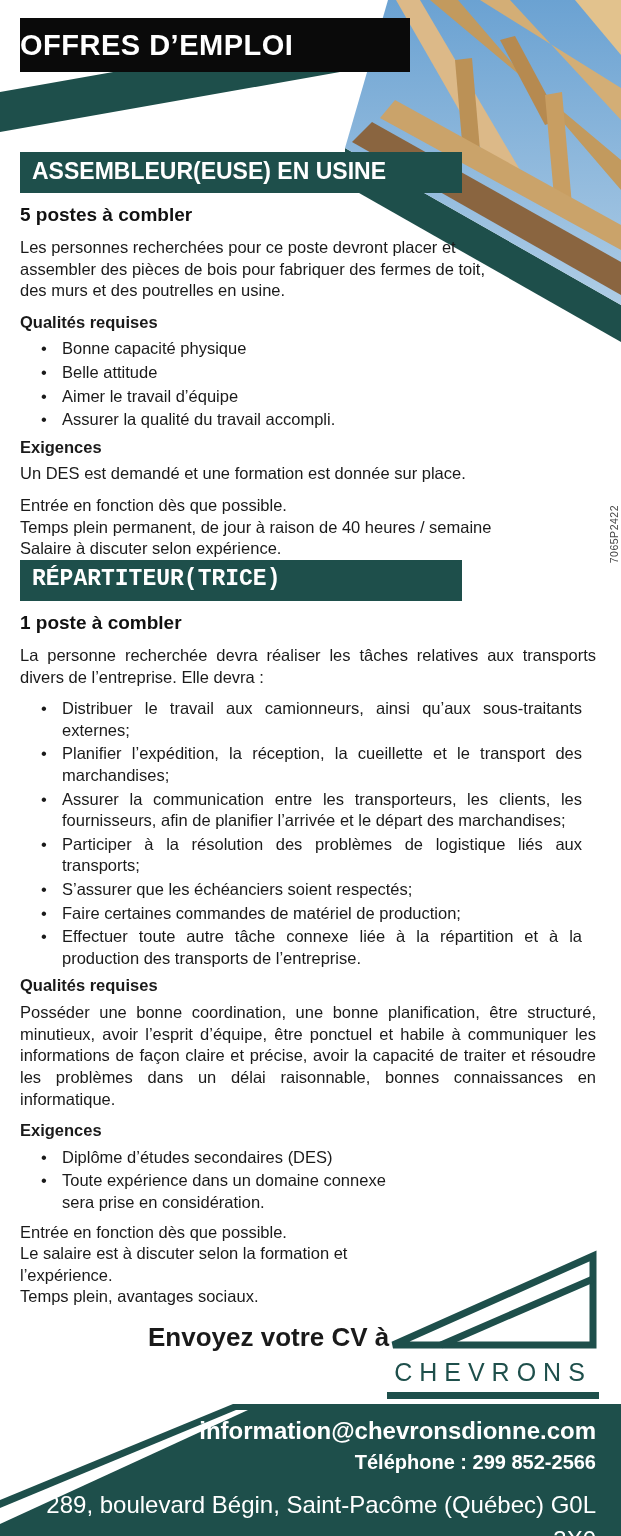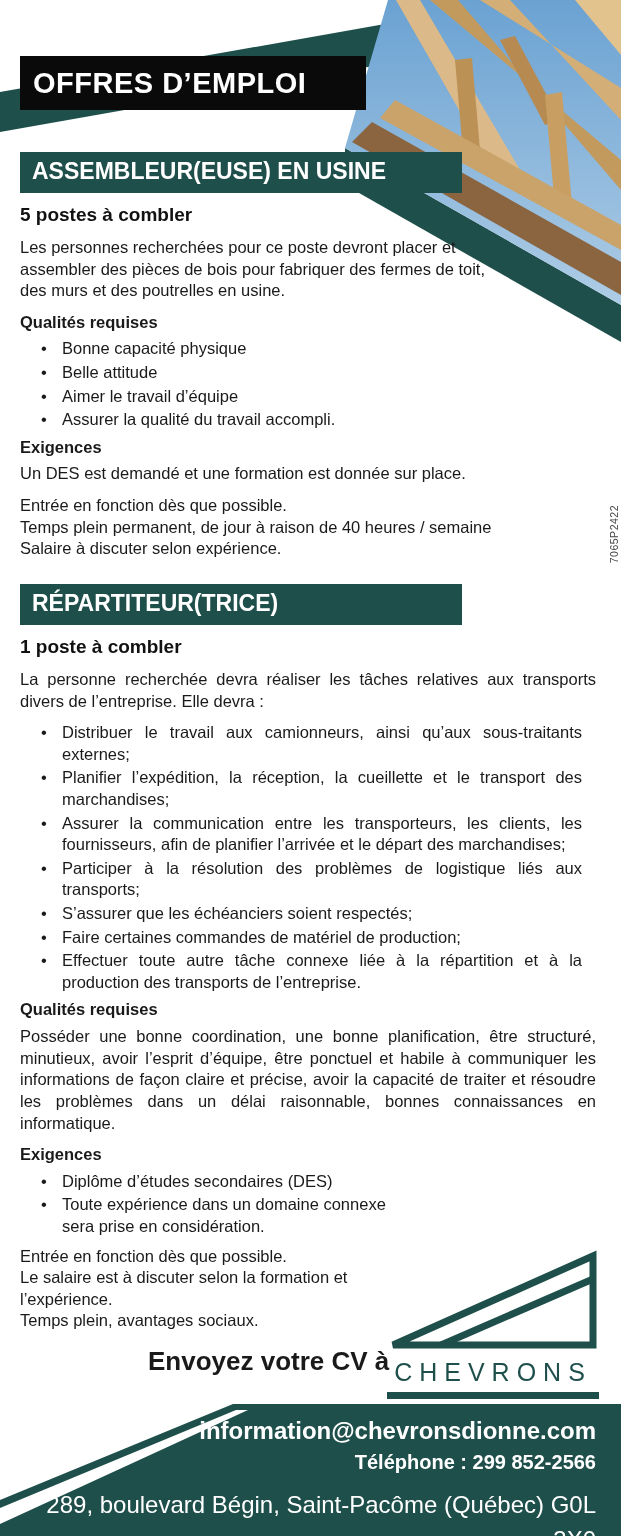--- a/index.html
+++ b/index.html
@@ -1,29 +1,29 @@
 <!DOCTYPE html>
 <html><head>
 <meta charset="utf-8">
 <style>
   html,body{margin:0;padding:0;background:#e8e8e8;}
   .page{position:relative;width:621px;height:1536px;background:#ffffff;overflow:hidden;
         font-family:"Liberation Sans", sans-serif;color:#1a1a1a;margin:0 auto;}
 
   
   .header-art{position:absolute;left:0;top:0;width:621px;height:345px;}
-  .topbar{position:absolute;left:20px;top:18px;width:346px;height:54px;background:#0a0a0a;
-          display:flex;align-items:center;box-sizing:border-box;padding-left:13px;margin-top:38px;}
+  .topbar{position:absolute;left:20px;top:18px;width:390px;height:54px;background:#0a0a0a;
+          display:flex;align-items:center;box-sizing:border-box;}
   .topbar .t{color:#ffffff;font-weight:bold;font-size:29px;letter-spacing:0.5px;}
 
   
   .content{position:absolute;left:20px;top:152px;width:576px;font-size:16.5px;line-height:1.31;}
   .sec-bar{background:#1e4f4b;color:#ffffff;font-weight:bold;font-size:23px;
            padding:4px 12px 7px 12px;margin:0 0 10px 0;width:442px;box-sizing:border-box;}
-  .sec-bar.second{margin-top:24px;}
+  .sec-bar.second{margin-top:0;font-family:Liberation Mono, monospace;}
   .subtitle{font-weight:bold;font-size:19px;margin:0 0 9px 0;color:#111;}
   p{margin:0 0 10px 0;}
   .h4{font-weight:bold;font-size:16.5px;margin:3px 0 5px 0;}
   ul{list-style:none;margin:0 0 6px 0;padding:0;}
   li{position:relative;padding-left:28px;margin:2px 14px;}
   li::before{content:"•";position:absolute;left:7px;top:0;}
   .just{text-align:justify;}
   .s1-intro{max-width:478px;}
   .narrow{max-width:400px;}
   .closing{margin-top:10px;}

